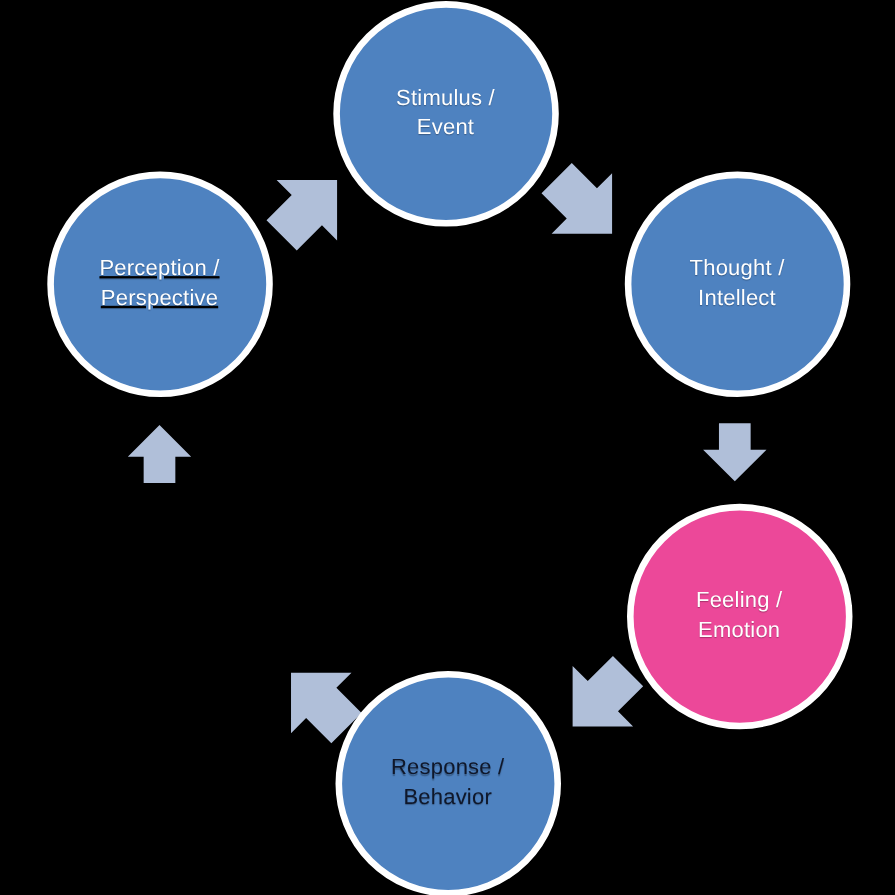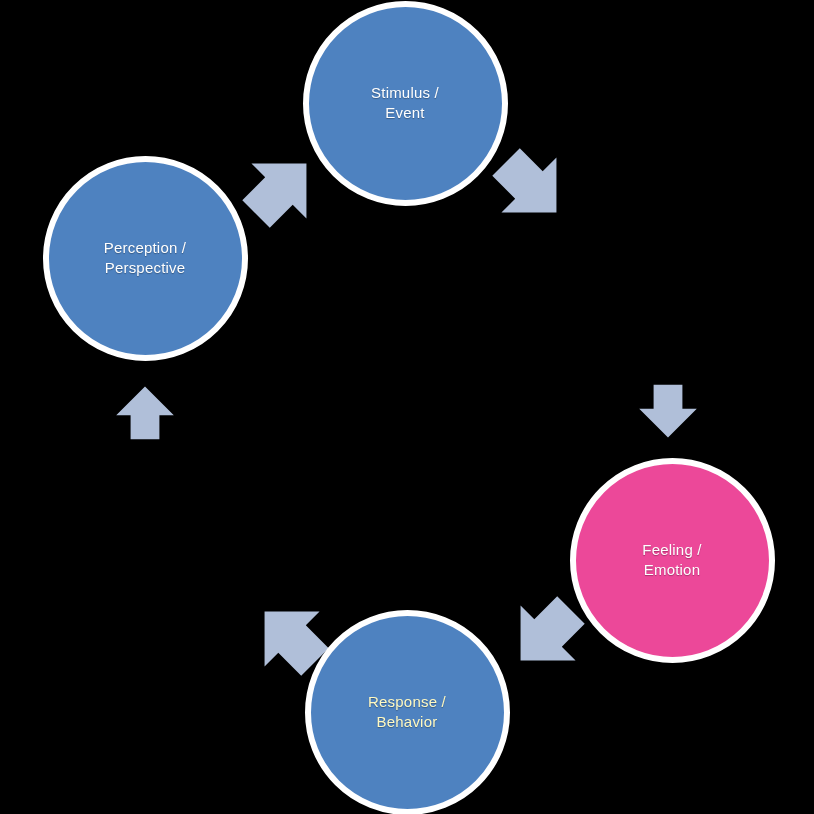--- a/index.html
+++ b/index.html
@@ -29,21 +29,21 @@
     border: 6px solid #FFFFFF;
     display: flex;
     align-items: center;
     justify-content: center;
     text-align: center;
     z-index: 3;
   }
   .node-label {
     color: #FFFFFF;
     font-family: "Liberation Sans", sans-serif;
-    font-size: 15px;
+    font-size: 20px;
     line-height: 1.35;
     font-weight: 400;
     letter-spacing: 0.2px;
     white-space: pre-line;
     text-shadow: 0 1px 1px rgba(0,0,0,0.30);
     padding: 0 10px;
   }
   
   .arrow {
     position: absolute;
@@ -82,25 +82,29 @@
     </div>
     <div class="arrow" style="left: 228px; top: 134px; width: 108px; height: 108px; transform: rotate(45deg);">
       <svg viewBox="0 0 100 100" width="108" height="108">
         <path d="M50 18 L86 54 L68 54 L68 84 L32 84 L32 54 L14 54 Z" fill="#B0BFD9"></path>
       </svg>
     </div>
     <div class="node" style="width: 205px; height: 205px; left: 302.5px; top: 0.5px; background: rgb(78, 130, 192); border-color: rgb(255, 255, 255);">
       <div class="node-label" style="color: rgb(255, 255, 255);">Stimulus /
 Event</div>
     </div>
+    <div class="node" style="width: 205px; height: 205px; left: 567.5px; top: 155.5px; background: rgb(78, 130, 192); border-color: rgb(255, 255, 255);">
+      <div class="node-label" style="color: rgb(255, 255, 255);">Thought /
+Intellect</div>
+    </div>
     <div class="node" style="width: 205px; height: 205px; left: 569.5px; top: 457.5px; background: #ec4899; border-color: rgb(255, 255, 255);">
       <div class="node-label" style="color: rgb(255, 255, 255);">Feeling /
 Emotion</div>
     </div>
     <div class="node" style="width: 205px; height: 205px; left: 304.5px; top: 609.5px; background: rgb(78, 130, 192); border-color: rgb(255, 255, 255);">
-      <div class="node-label" style="color: #fef9c3;">Response /
+      <div class="node-label" style="color: #0f172a;">Response /
 Behavior</div>
     </div>
-    <div class="node" style="width: 205px; height: 205px; left: 42.5px; top: 155.5px; background: rgb(78, 130, 192); border-color: rgb(255, 255, 255);">
+    <div class="node" style="width: 205px; height: 205px; left: 42.5px; top: 155.5px; background: rgb(78, 130, 192); border-color: rgb(255, 255, 255); text-decoration: underline;">
       <div class="node-label" style="color: rgb(255, 255, 255);">Perception /
 Perspective</div>
     </div>
   </div>
 
 </body></html>

